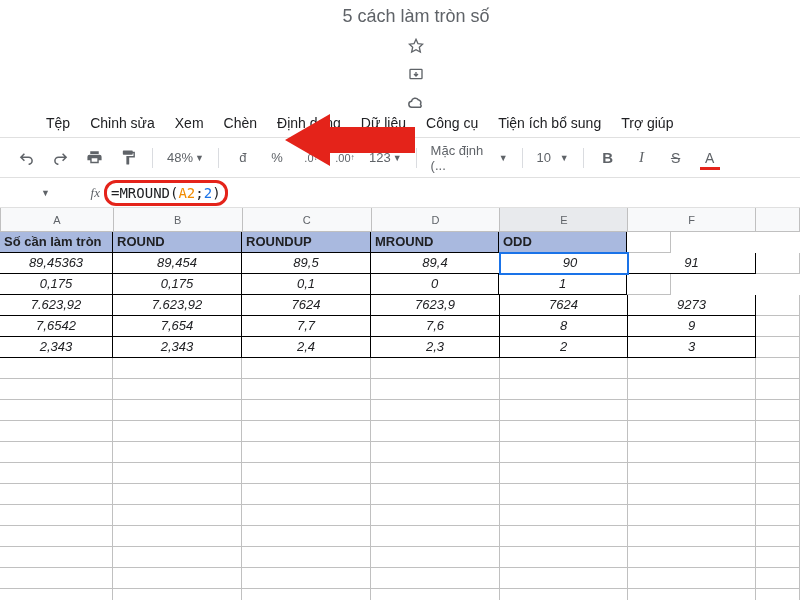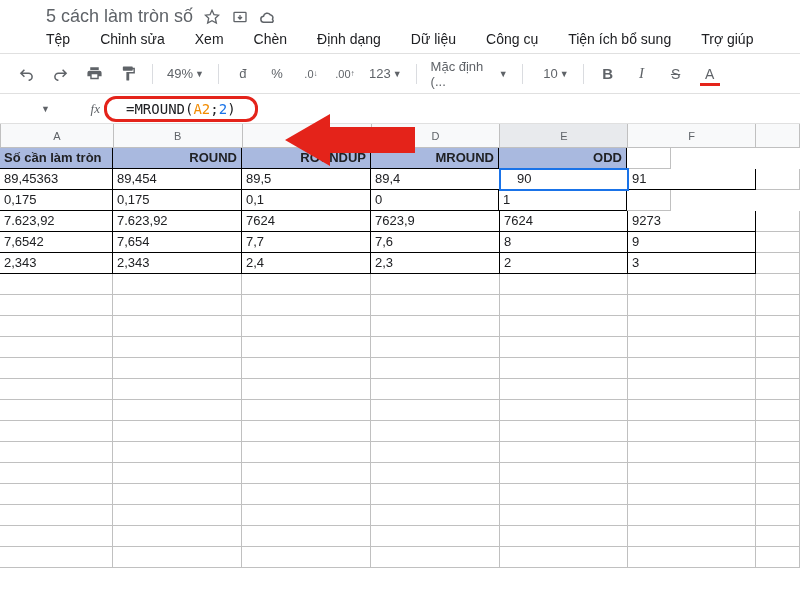--- a/index.html
+++ b/index.html
@@ -1,52 +1,52 @@
 <!DOCTYPE html>
 <html><head>
 <meta charset="utf-8">
 <style>
   * { box-sizing: border-box; margin: 0; padding: 0; }
   body { font-family: Arial, sans-serif; font-size: 13px; color: #202124; background: #fff; width: 800px; height: 600px; overflow: hidden; position: relative; }
   
-  .titlebar { display: flex; align-items: center; padding: 6px 14px 2px 46px; gap: 10px; }
+  .titlebar { display: flex; align-items: center; padding: 6px 14px 2px 46px; gap: 10px; flex-direction: column; }
   .doc-title { font-size: 18px; color: #5f6368; }
   .title-icon { width: 18px; height: 18px; display: inline-flex; align-items: center; justify-content: center; color: #5f6368; }
   
-  .menubar { display: flex; align-items: center; padding: 2px 14px 6px 46px; gap: 30px; font-size: 14px; color: #202124; border-bottom: 1px solid #e0e0e0; }
+  .menubar { display: flex; align-items: center; padding: 2px 14px 6px 46px; gap: 20px; font-size: 14px; color: #202124; border-bottom: 1px solid #e0e0e0; }
   .menu-item { cursor: pointer; }
   
   .toolbar { display: flex; align-items: center; padding: 6px 12px; gap: 6px; border-bottom: 1px solid #e0e0e0; height: 40px; }
   .tool-btn { width: 28px; height: 28px; display: inline-flex; align-items: center; justify-content: center; color: #5f6368; cursor: pointer; border-radius: 2px; }
   .tool-sep { width: 1px; height: 20px; background: #dadce0; margin: 0 4px; }
   .tool-text { font-size: 13px; color: #5f6368; padding: 0 4px; cursor: pointer; display: inline-flex; align-items: center; gap: 2px; }
   .caret { font-size: 9px; }
   .bold { font-weight: bold; font-size: 15px; }
   .italic-i { font-style: italic; font-family: Georgia, serif; font-size: 15px; }
   .strike-s { text-decoration: line-through; font-size: 14px; }
   
   .formula-row { display: flex; align-items: center; height: 30px; border-bottom: 1px solid #e0e0e0; }
   .name-box { width: 60px; text-align: center; color: #5f6368; font-size: 13px; display: flex; align-items: center; justify-content: flex-end; padding-right: 10px; gap: 4px; }
   .fx-lbl { width: 40px; text-align: right; font-style: italic; color: #5f6368; font-family: Georgia, serif; }
-  .formula-box { border: 3px solid #e4231a; border-radius: 12px; padding: 2px 19px; font-family: "Consolas", monospace; font-size: 14px; display: inline-block; margin-left: 4px; }
+  .formula-box { border: 3px solid #e4231a; border-radius: 12px; padding: 2px 4px; font-family: "Consolas", monospace; font-size: 14px; display: inline-block; margin-left: 4px; }
   .f-fn { color: #202124; }
   .f-ref { color: #f28b00; }
   .f-num { color: #1a73e8; }
   
   .arrow { position: absolute; left: 285px; top: 112px; z-index: 5; }
   
   .sheet { position: relative; }
   .col-headers { display: flex; height: 24px; background: #f8f9fa; border-bottom: 1px solid #c0c0c0; }
   .rowhead-spacer { width: 0px; border-right: 1px solid #c0c0c0; background: #f8f9fa; }
   .col-h { border-right: 1px solid #c0c0c0; text-align: center; font-size: 11px; color: #5f6368; line-height: 24px; background: #f8f9fa; }
   
   .row { display: flex; height: 21px; }
   .cell { border-right: 1px solid #c0c0c0; border-bottom: 1px solid #c0c0c0; padding: 0 4px; font-size: 13px; line-height: 20px; overflow: hidden; white-space: nowrap; }
-  .hdr-cell { background: #a9b9df; font-weight: bold; text-align: right; border-bottom: 1px solid #000; border-right: 1px solid #000; }
-  .data-cell { text-align: left; border-bottom: 1px solid #000; border-right: 1px solid #000; background: #fff; }
+  .hdr-cell { background: #a9b9df; font-weight: bold; text-align: left; border-bottom: 1px solid #000; border-right: 1px solid #000; }
+  .data-cell { text-align: center; border-bottom: 1px solid #000; border-right: 1px solid #000; background: #fff; font-style: italic; }
   .empty-cell { background: #fff; }
   
   .selected-cell { outline: 2px solid #1a73e8; outline-offset: -1px; position: relative; z-index: 2; padding-left: 17px; }
   .col-selected { background: #e8eaed; }
   
   .cA { width: 113px; }
   .cB { width: 129px; }
   .cC { width: 129px; }
   .cD { width: 129px; }
   .cE { width: 128px; }
@@ -104,21 +104,21 @@
         <path d="M19 8H5a3 3 0 0 0-3 3v5h4v4h12v-4h4v-5a3 3 0 0 0-3-3zM16 18H8v-5h8v5zM18 3H6v4h12V3z"></path>
       </svg>
     </span>
   <span class="tool-btn">
       <svg width="17" height="17" viewBox="0 0 24 24" fill="#5f6368">
         <path d="M18 4V3a1 1 0 0 0-1-1H5a1 1 0 0 0-1 1v4a1 1 0 0 0 1 1h12a1 1 0 0 0 1-1V6h1v4H9v11a1 1 0 0 0 1 1h2a1 1 0 0 0 1-1v-9h8V4h-3z"></path>
       </svg>
     </span>
   <span class="tool-sep"></span>
   <span class="tool-text">
-      <span>49%</span> 
+      <span>48%</span> 
       <span class="caret">▼</span>
     </span>
   <span class="tool-sep"></span>
   <span class="tool-btn">đ</span>
   <span class="tool-btn">%</span>
   <span class="tool-btn" style="font-size:11px;">
       <span>.0</span>
       <span style="font-size:8px;">↓</span>
     </span>
   <span class="tool-btn" style="font-size:11px;">
@@ -128,21 +128,21 @@
   <span class="tool-text">
       <span>123</span> 
       <span class="caret">▼</span>
     </span>
   <span class="tool-sep"></span>
   <span class="tool-text" style="width:85px;">
       <span>Mặc định (...</span> 
       <span class="caret">▼</span>
     </span>
   <span class="tool-sep"></span>
-  <span class="tool-text" style="width:40px; justify-content:flex-end;">
+  <span class="tool-text" style="width:40px; justify-content:space-between;">
       <span>10</span> 
       <span class="caret">▼</span>
     </span>
   <span class="tool-sep"></span>
   <span class="tool-btn bold">B</span>
   <span class="tool-btn italic-i">I</span>
   <span class="tool-btn strike-s">S</span>
   <span class="tool-btn" style="flex-direction:column; line-height:1; position:relative;">
       <span style="font-size:14px;">A</span>
       <span style="position:absolute; bottom:2px; left:4px; right:4px; height:3px; background:#e4231a;"></span>

